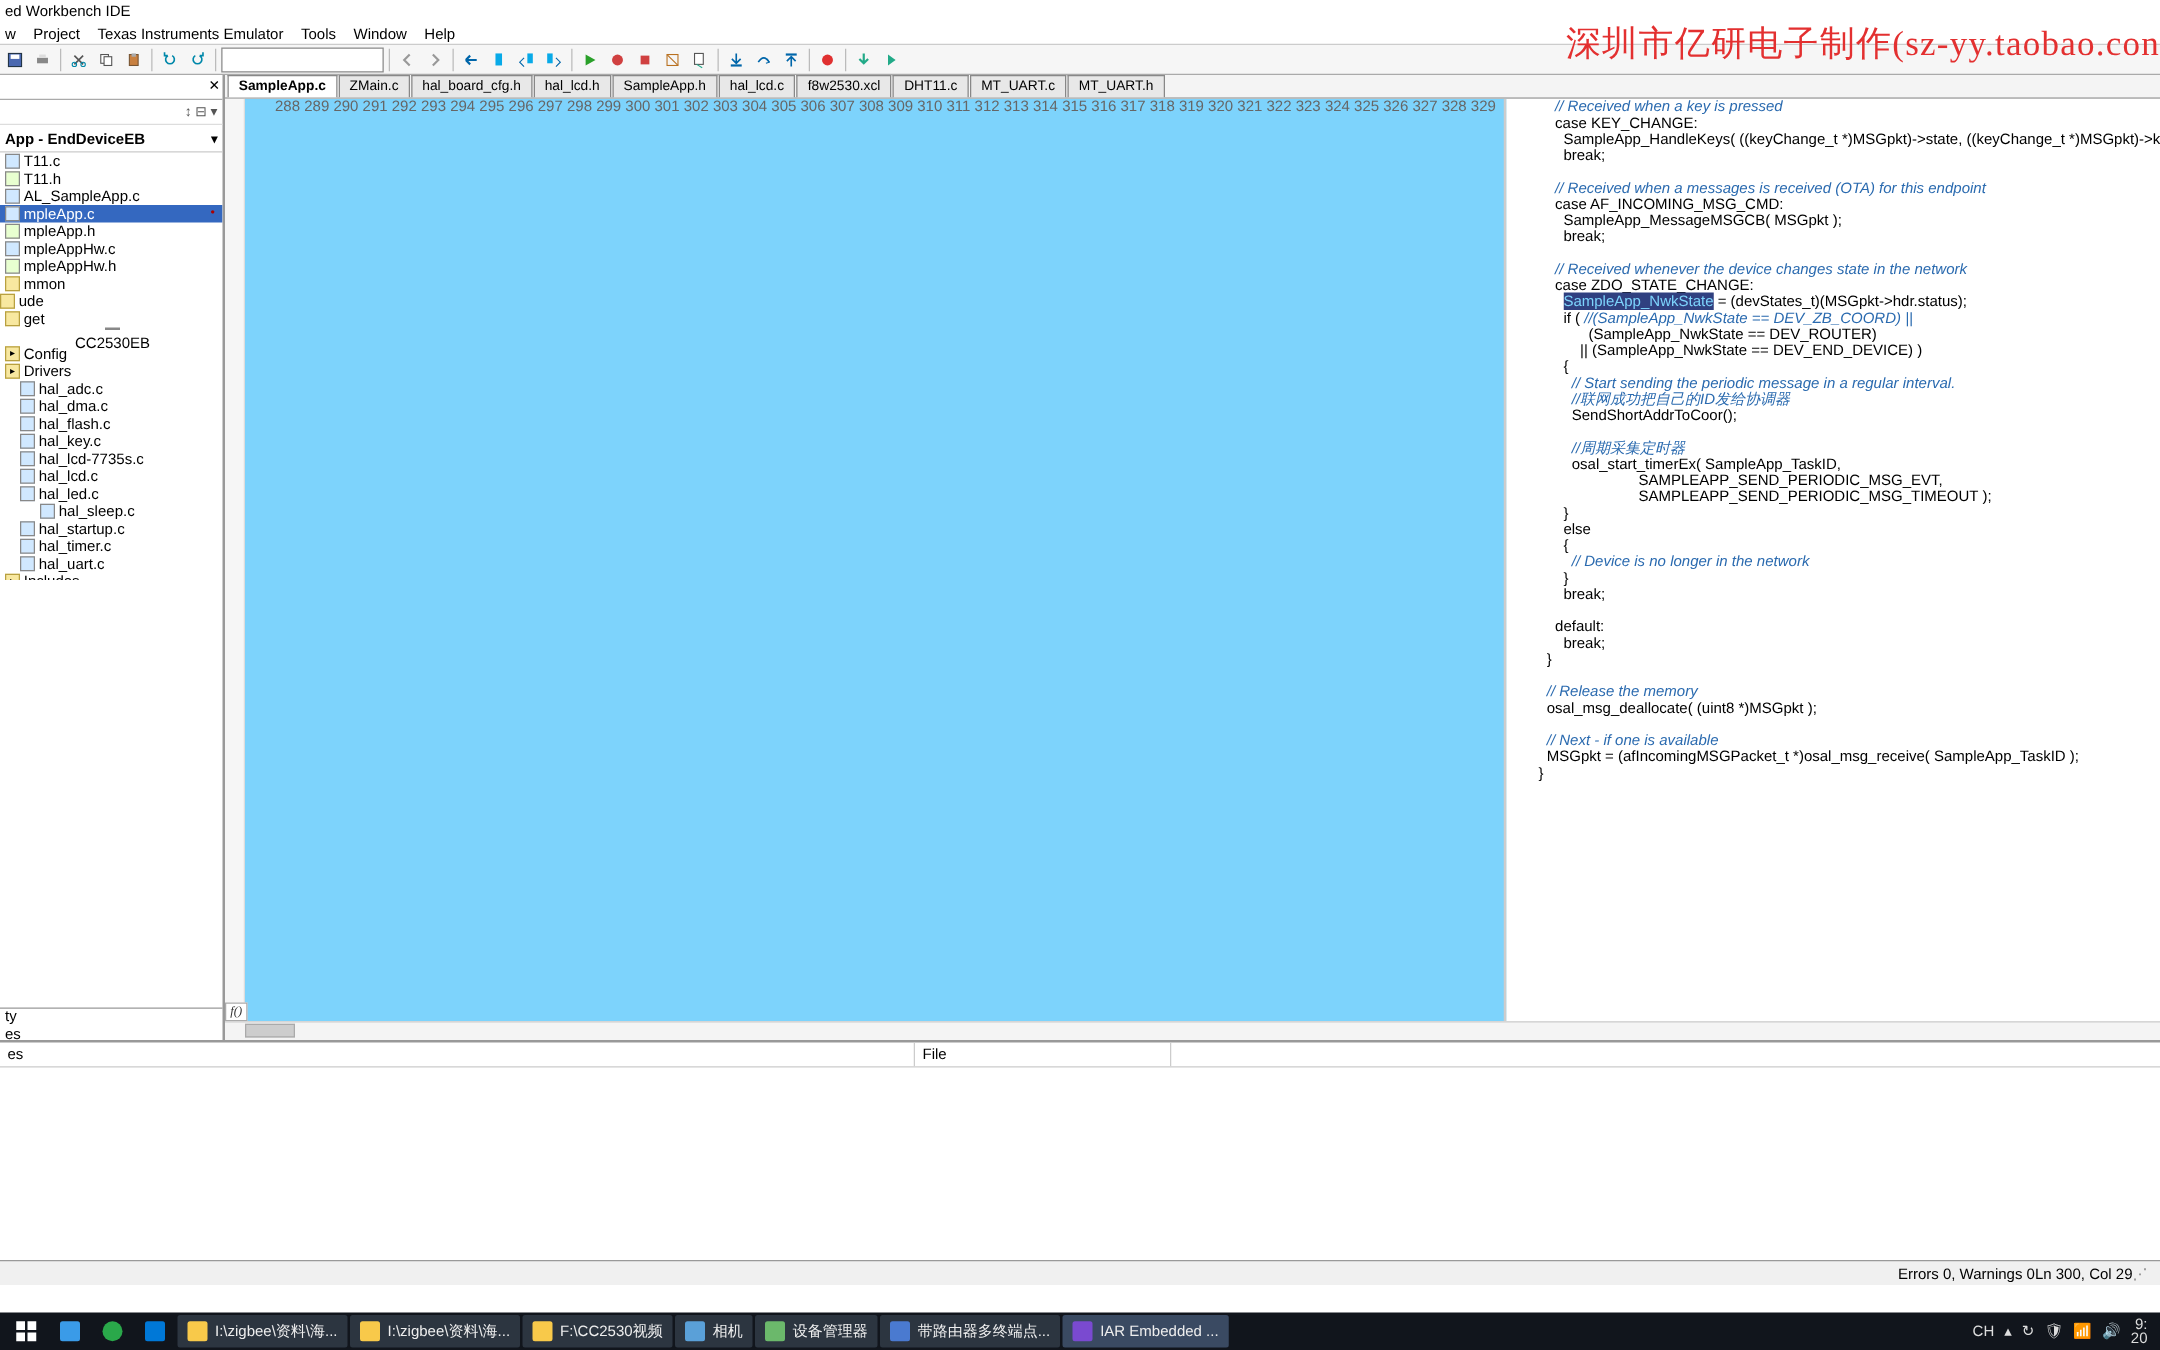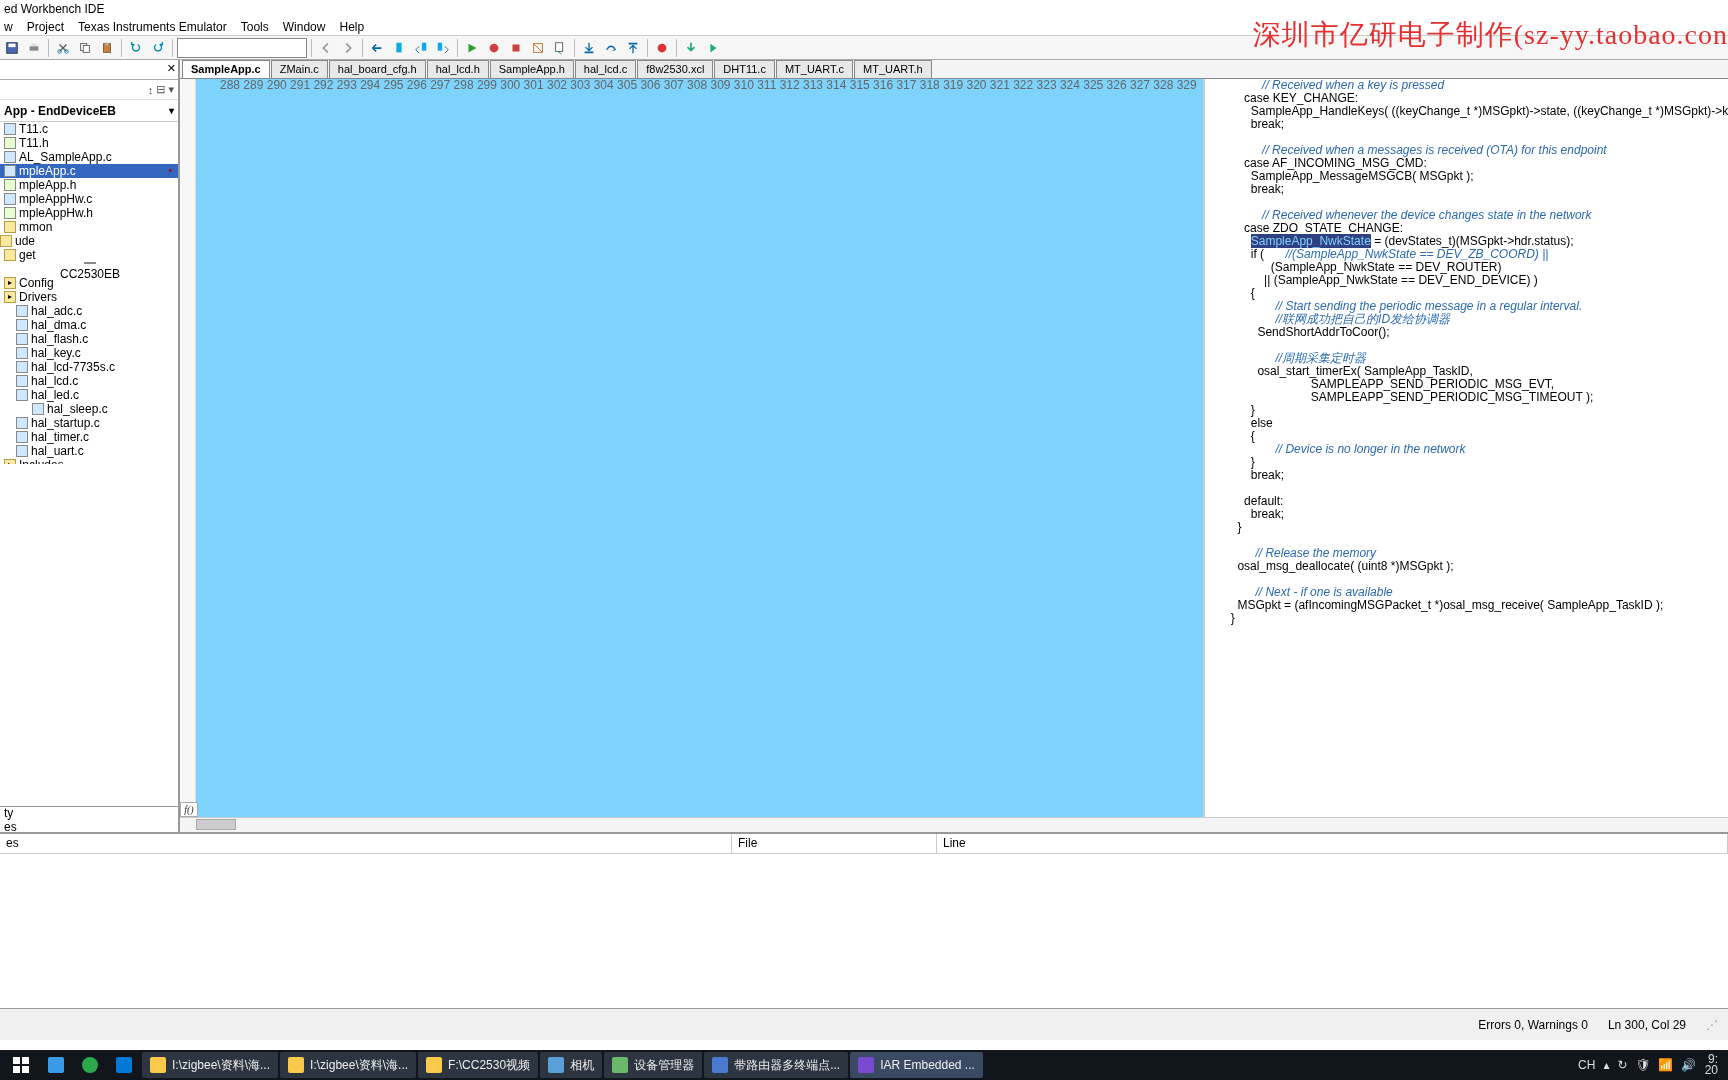--- a/index.html
+++ b/index.html
@@ -31,30 +31,30 @@
 .tree .mark { margin-left:auto; color:#a00; font-size:10px; padding-right:4px;}
 .sidebot { height:26px; border-top:1px solid #999; display:flex; align-items:center; padding-left:4px; font-size:11px; }
 .editor { flex:1; display:flex; flex-direction:column; position:relative; }
 .tabs { height:19px; background:#f4f4f4; border-bottom:1px solid #888; display:flex; padding-left:2px; overflow:hidden; white-space:nowrap;}
 .tab { height:18px; border:1px solid #888; border-bottom:none; padding:0 8px; line-height:17px; font-size:11px; background:#e8e8e8; margin-right:1px; cursor:default; white-space:nowrap; }
 .tab.active { background:#fff; font-weight:bold; }
 .codewrap { flex:1; display:flex; background:#fff; overflow:hidden; position:relative; font-family:Consolas,'Courier New',monospace; font-size:12px; line-height:13px; }
 .gutter { background:#7dd3fc; border-right:2px solid #ccc; text-align:right; color:#666; padding:0 6px 0 24px; user-select:none; }
 .bpcol { width:16px; background:#f6f6f6; border-right:1px solid #ddd; }
 .code { flex:1; padding-left:6px; white-space:pre; overflow:hidden; }
-.code .cm { color:#2a6aaf; font-style:italic;margin-left:18px; }
+.code .cm { color:#2a6aaf; font-style:italic; }
 .code .hl { background:#304080; color:#7dd3fc; }
 .code .curline { display:inline-block; width:100%; }
 .hscroll { height:15px; background:#f4f4f4; border-top:1px solid #ccc; position:relative; }
 .hscroll .thumb { position:absolute; left:16px; top:1px; width:40px; height:11px; background:#cdcdcd; border:1px solid #aaa; }
 .bottom { height:176px; border-top:2px solid #999; background:#fff; display:flex; flex-direction:column; }
 .bottomhdr { height:20px; border-bottom:1px solid #ccc; display:flex; }
 .bottomhdr .col { border-right:1px solid #ccc; padding:2px 6px; font-size:12px; }
 .bottombody { flex:1; }
-.statusbar { height:32px; border-top:1px solid #999; background:#f0f0f0; display:flex; justify-content:flex-end; align-items:center; padding:0 10px; gap:20px; font-size:11px; }
+.statusbar { height:20px; border-top:1px solid #999; background:#f0f0f0; display:flex; justify-content:flex-end; align-items:center; padding:0 10px; gap:0; font-size:11px; }
 .taskbar { position:absolute; bottom:0; left:0; right:0; height:30px; background:#11151c; display:flex; align-items:center; padding:0 4px; gap:2px; }
 .taskbar .tb { height:26px; min-width:26px; display:flex; align-items:center; gap:6px; color:#eee; padding:0 8px; font-size:12px; border-radius:2px; }
 .taskbar .tb.app { background:#2c3540; max-width:170px; overflow:hidden; white-space:nowrap; }
 .taskbar .tb.active { background:#3a4a62; }
 .taskbar .tico { width:16px; height:16px; background:#4a8; border-radius:2px; flex-shrink:0; }
 .taskbar .rzone { margin-left:auto; display:flex; align-items:center; gap:8px; color:#ddd; font-size:10px; padding-right:6px; }
 .taskbar .rzone .clk { text-align:right; line-height:11px; }
 .ime { position:absolute; top:215px; right:0; width:112px; height:18px; background:#fff; border:1px solid #c0c0c0; display:flex; align-items:center; font-size:11px; border-radius:3px; overflow:hidden;}
 .ime span { padding:0 3px;}
 .ime .orange { background:#f47920; color:#fff;}
@@ -464,21 +464,20 @@
     <div class="hscroll">
         <div class="thumb"></div>
       </div>
   </div>
 </div>
 
 <div class="bottom">
   <div class="bottomhdr">
     <div class="col" style="width:732px">es</div>
     <div class="col" style="width:205px">File</div>
-    <div class="col" style="flex:1">Line</div>
   </div>
   <div class="bottombody"></div>
 </div>
 
 <div class="statusbar">
   <span>Errors 0, Warnings 0</span>
   <span>Ln 300, Col 29</span>
   <span style="color:#888">⋰</span>
 </div>
 

